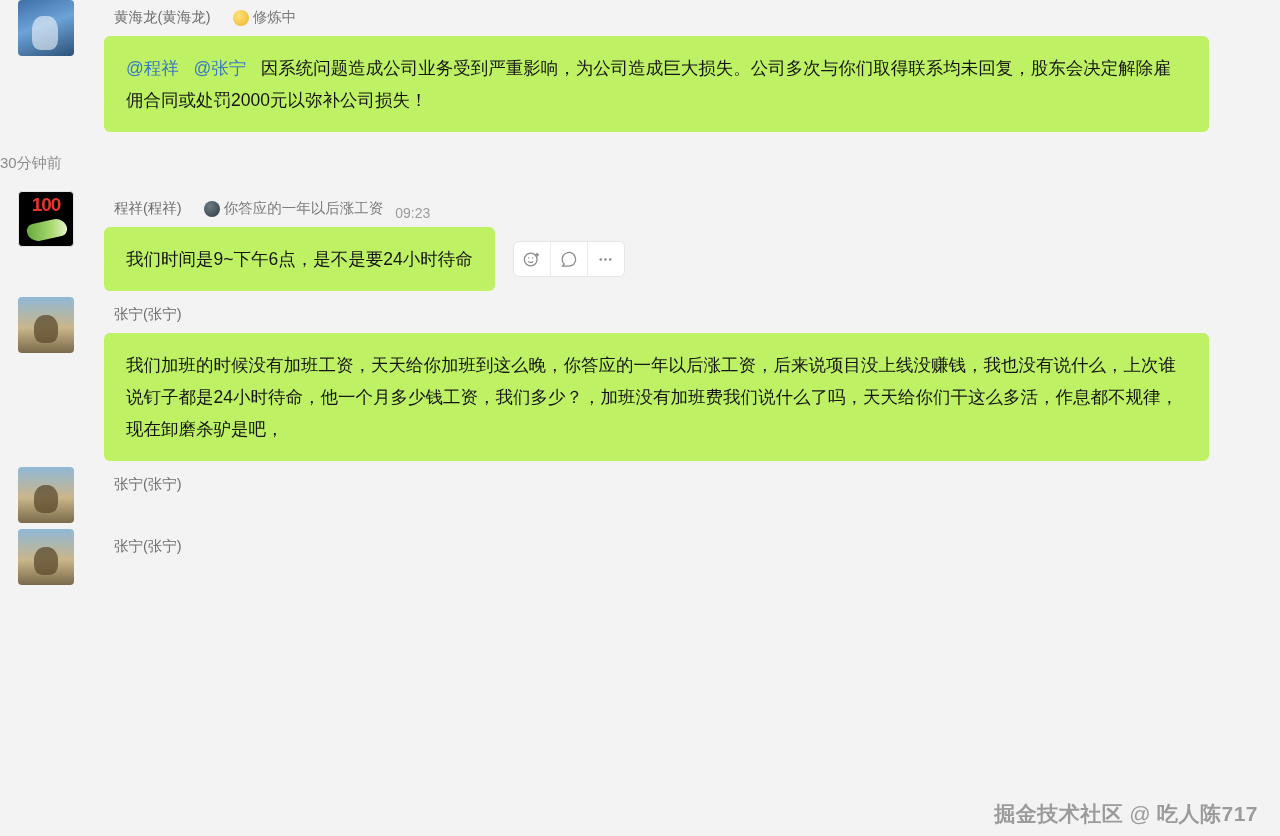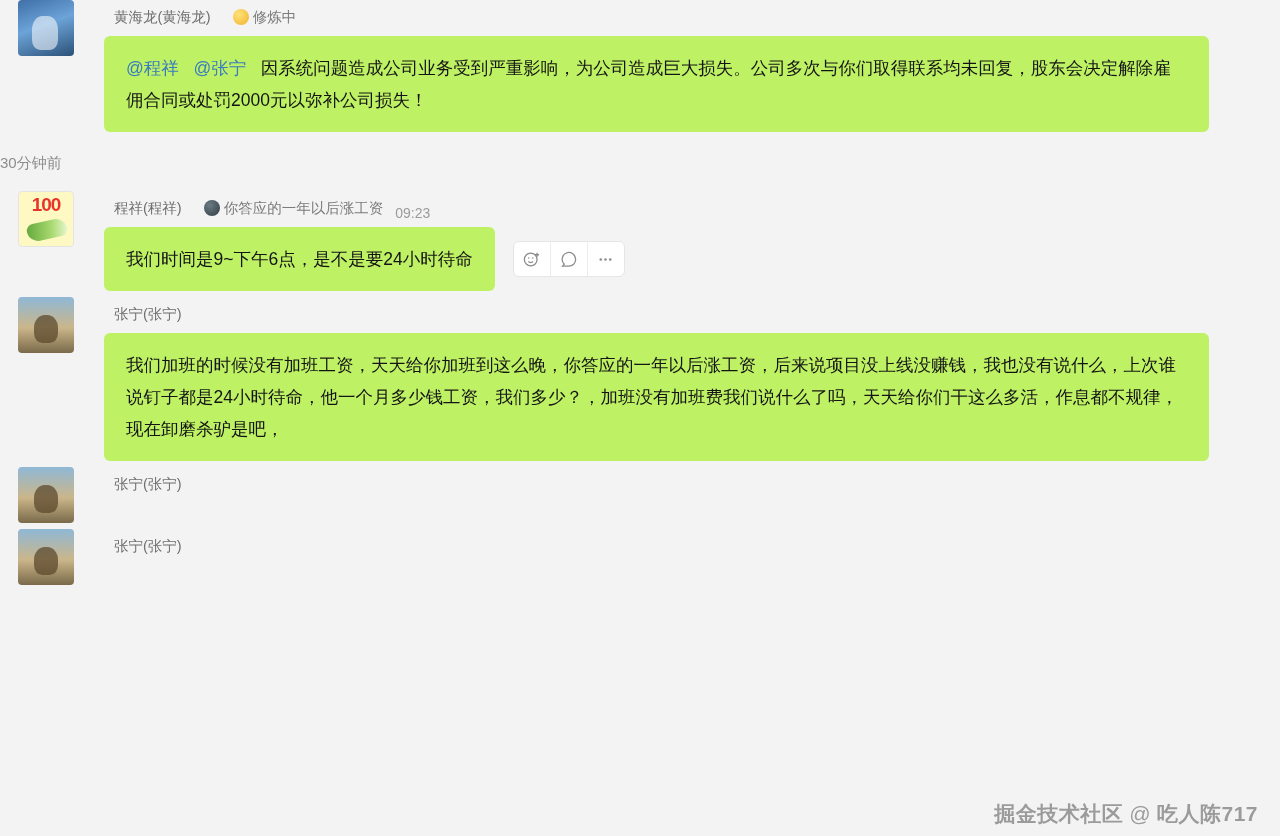--- a/index.html
+++ b/index.html
@@ -57,21 +57,21 @@
   .avatar.a-dog::after {
     content: "";
     position: absolute;
     left: 16px; top: 18px;
     width: 24px; height: 28px;
     border-radius: 45% 45% 35% 35%;
     background: #5c4a2e;
     opacity: .75;
   }
   .avatar.a-100 {
-    background: #fef9c3;
+    background: #000000;
     border: 1px solid #e4e4e4;
     box-sizing: border-box;
     display: flex;
     align-items: flex-start;
     justify-content: center;
   }
   .avatar.a-100 .hundred {
     font-size: 19px;
     color: #e8352b;
     font-weight: bold;
@@ -101,21 +101,21 @@
     align-items: center;
     height: 22px;
     margin: 6px 0 8px 10px;
     font-size: 14.5px;
     color: #7b7b7b;
   }
   .meta .name { color: #6f6f6f; }
   .meta .sep { display: inline-block; width: 22px; }
   .meta .badge {
     display: inline-flex;
-    align-items: flex-start;
+    align-items: center;
     color: #7b7b7b;
   }
   .meta .badge .emo {
     display: inline-block;
     width: 16px; height: 16px;
     border-radius: 50%;
     margin-right: 4px;
     position: relative;
     top: 1px;
   }

